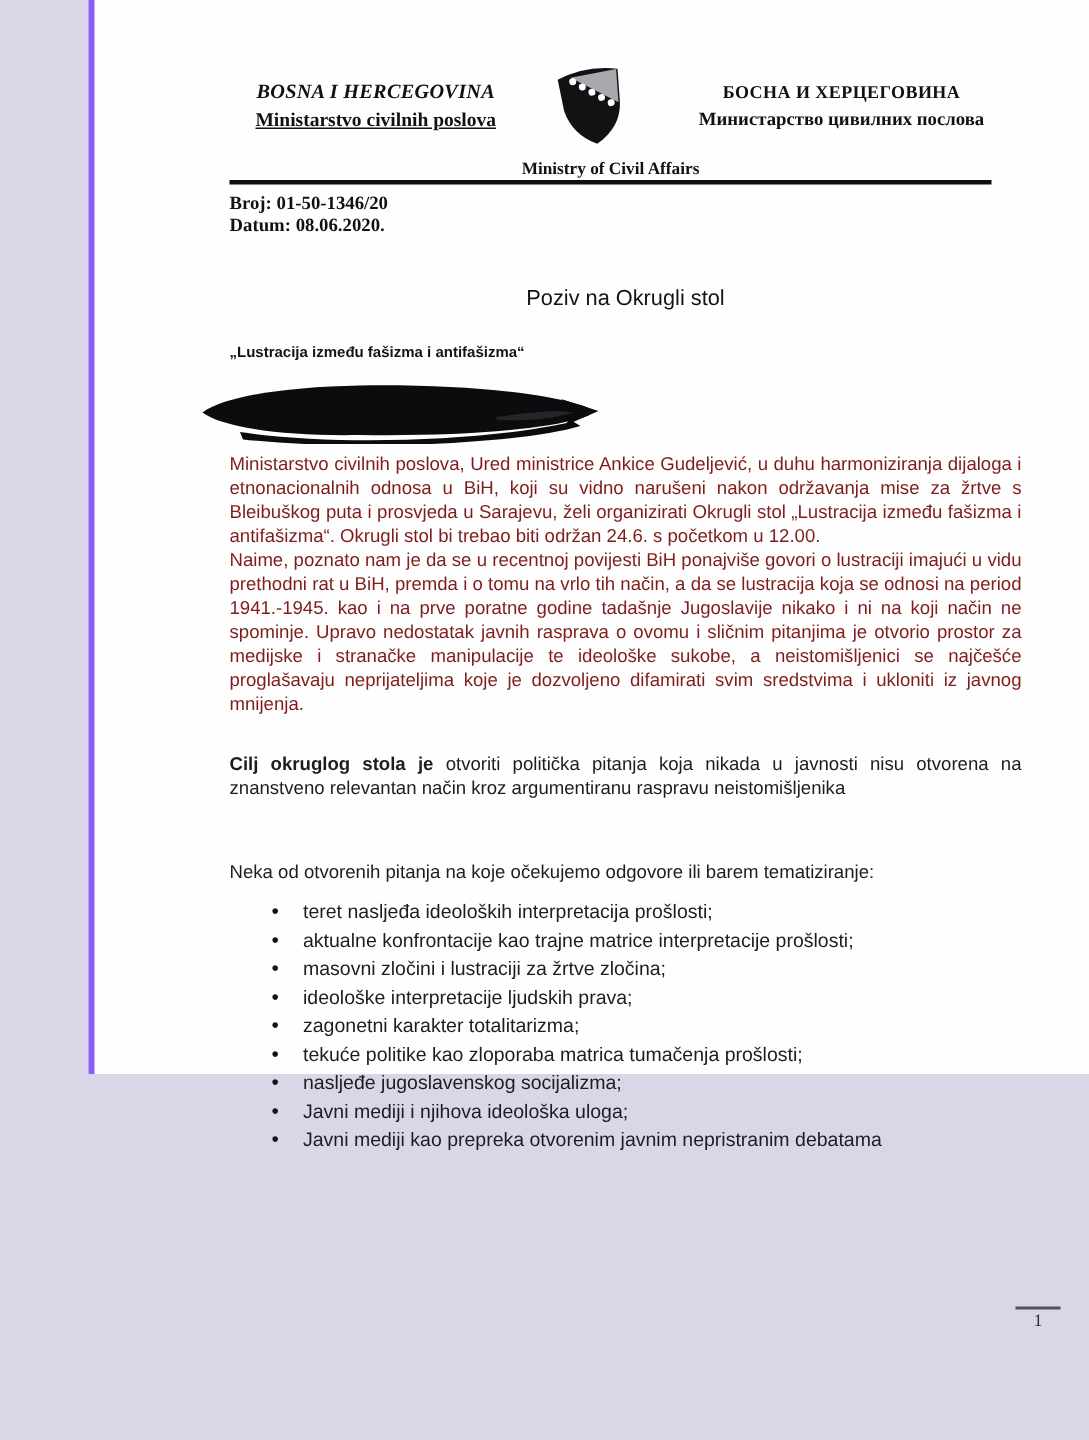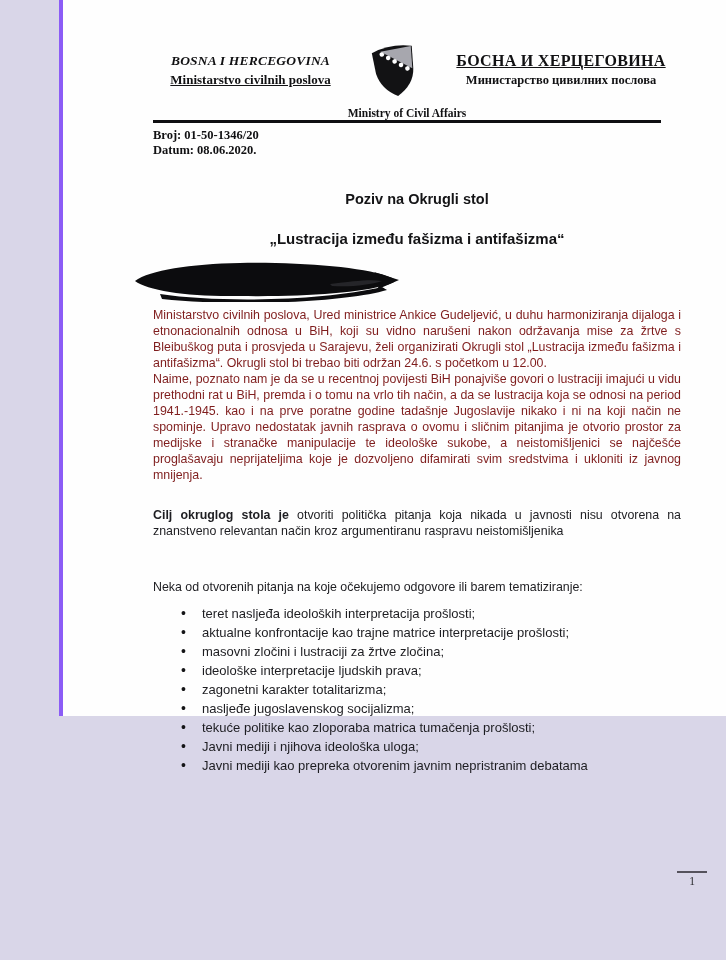--- a/index.html
+++ b/index.html
@@ -21,46 +21,46 @@
 
   
   .letterhead{
     margin-top:42px;
     display:grid;grid-template-columns:195px 1fr 240px;align-items:center;
     font-family:"Liberation Serif",serif;color:#111113;
   }
   .lh-left,.lh-right{text-align:center;}
   .lh-l1{font-weight:bold;font-style:italic;font-size:13.5px;letter-spacing:.2px;}
   .lh-l2{font-weight:bold;font-size:13px;margin-top:3px;text-decoration:underline;}
-  .lh-r1{font-weight:bold;font-size:16px;letter-spacing:.3px;text-decoration:underline;}
+  .lh-r1{font-weight:bold;font-size:12px;letter-spacing:.3px;}
   .lh-r2{font-weight:bold;font-size:12.5px;margin-top:3px;}
   .coat{display:flex;justify-content:center;align-items:center;}
 
   
   .caption-wrap{width:508px;margin-top:9px;}
   .caption{
     text-align:center;font-family:"Liberation Serif",serif;
     font-weight:bold;font-size:11.5px;color:#111113;margin-bottom:1px;
   }
   .rule{height:3px;background:#0f0f12;}
 
   
   .meta{
     margin-top:5px;font-family:"Liberation Serif",serif;
     font-weight:bold;font-size:12.5px;line-height:15px;color:#111113;
   }
 
   
   .title{
     margin:33px 0 0 0;text-align:center;
-    font-size:14.5px;font-weight:bold;color:#141416;
+    font-size:14.5px;font-weight:normal;color:#141416;
   }
   .subtitle{
-    margin:23px 0 0 0;text-align:center;
-    font-size:15px;font-weight:bold;color:#141416;
+    margin:23px 0 0 0;
+    font-size:10px;font-weight:bold;color:#141416;
   }
 
   
   .redaction{margin:13px 0 0 -21px;height:42px;width:268px;}
 
   
   p.body{
     margin:0;font-size:12.4px;line-height:16px;
     text-align:justify;color:#7f1d1d;
   }
@@ -151,22 +151,22 @@
     <p class="goal"><span class="b">Cilj okruglog stola je</span><span> otvoriti politička pitanja koja nikada u javnosti nisu otvorena na znanstveno relevantan način kroz argumentiranu raspravu neistomišljenika</span></p>
 
     <p class="intro">Neka od otvorenih pitanja na koje očekujemo odgovore ili barem tematiziranje:</p>
 
     <ul class="bullets">
       <li><span>teret nasljeđa ideoloških interpretacija prošlosti;</span></li>
       <li><span>aktualne konfrontacije kao trajne matrice interpretacije prošlosti;</span></li>
       <li><span>masovni zločini i lustraciji za žrtve zločina;</span></li>
       <li><span>ideološke interpretacije ljudskih prava;</span></li>
       <li><span>zagonetni karakter totalitarizma;</span></li>
+      <li><span>tekuće politike kao zloporaba matrica tumačenja prošlosti;</span></li>
       <li><span>nasljeđe jugoslavenskog socijalizma;</span></li>
-      <li><span>tekuće politike kao zloporaba matrica tumačenja prošlosti;</span></li>
       <li><span>Javni mediji i njihova ideološka uloga;</span></li>
       <li><span>Javni mediji kao prepreka otvorenim javnim nepristranim debatama</span></li>
     </ul>
   </div>
 
   <div class="footer">
     <div class="footer-rule"></div>
     <div class="pagenum">1</div>
   </div>
 </div>

